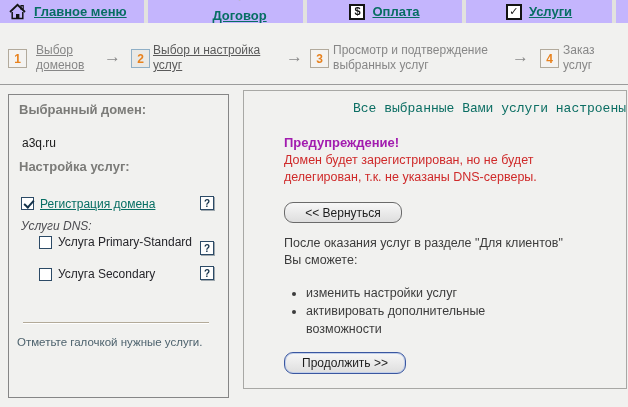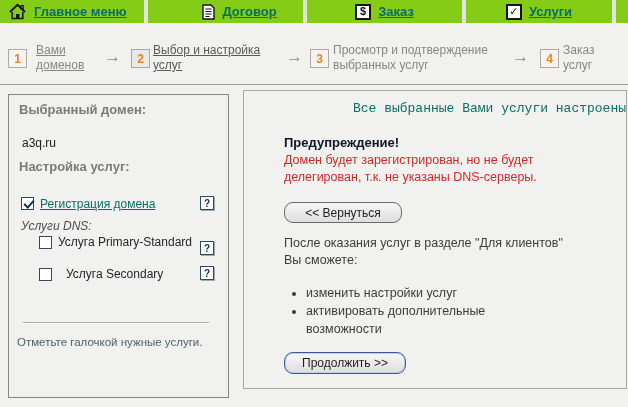--- a/index.html
+++ b/index.html
@@ -3,21 +3,21 @@
 <meta charset="utf-8">
 <style>
   * { margin:0; padding:0; box-sizing:border-box; }
   html,body { width:628px; height:407px; }
   body {
     position:relative; background:#f1f1ef;
     font-family:"Liberation Sans","DejaVu Sans",sans-serif;
     color:#3c3c3c; overflow:hidden;
   }
   
-  .menubar { position:absolute; left:0; top:0; width:628px; height:23px; background:#84cc16; }
+  .menubar { position:absolute; left:0; top:0; width:628px; height:23px; background:#c4b5fd; }
   .menucell { position:absolute; top:0; height:23px; display:flex; align-items:center; justify-content:center; gap:7px; }
   .menucell.first { justify-content:flex-start; padding-left:8px; }
   .menusep { position:absolute; top:0; width:4px; height:23px; background:#e2e2df; }
   .menulink { color:#076e63; font-weight:bold; font-size:13px; text-decoration:underline; cursor:pointer; white-space:nowrap; }
   .boxglyph {
     display:inline-flex; align-items:center; justify-content:center;
     width:16px; height:16px; border:2px solid #141414; background:#fff;
     font-weight:bold; font-size:11px; color:#141414; line-height:1;
   }
   
@@ -54,21 +54,21 @@
     display:flex; align-items:center; justify-content:center;
     font-size:10px; font-weight:bold; color:#14324a; cursor:pointer;
   }
   .lp-dnslabel { position:absolute; left:12px; font-size:12px; font-style:italic; color:#4d4d52; }
   .lp-cblabel { position:absolute; font-size:12px; line-height:15px; color:#26262b; }
   .lp-divider { position:absolute; left:14px; width:186px; height:2px; border-top:1px solid #b3aa99; border-bottom:1px solid #ffffff; }
   .lp-foot { position:absolute; left:8px; width:205px; font-size:11.5px; color:#4d626d; }
   
   .rightpanel { position:absolute; left:243px; top:90px; width:384px; height:299px; border:1px solid #a8a8a5; }
   .rp-status { position:absolute; left:0; top:10px; width:100%; text-align:right; font-size:13px; color:#0b6e63;font-family:Liberation Mono, monospace; }
-  .rp-warntitle { position:absolute; left:40px; top:44px; font-size:13px; font-weight:bold; color:#0f172a; }
+  .rp-warntitle { position:absolute; left:40px; top:44px; font-size:13px; font-weight:bold; color:#a21caf; }
   .rp-warntext { position:absolute; left:40px; top:61px; width:305px; font-size:12.5px; line-height:17px; color:#cf2a2a; }
   .btn {
     position:absolute; height:21px; border:1px solid #6a6a6a; border-radius:9px;
     background:linear-gradient(#f7f7f7,#dedede); font-size:12px; color:#1d1d1d;
     display:flex; align-items:center; justify-content:center; cursor:pointer;
     font-family:"Liberation Sans","DejaVu Sans",sans-serif;
   }
   .btn-back { left:40px; top:111px; width:118px; }
   .btn-continue {
     left:40px; top:261px; width:122px; height:22px;
@@ -85,43 +85,43 @@
   <div class="menucell first" style="left:0;width:144px;">
     <svg width="19" height="17" viewBox="0 0 19 17">
         <path d="M2 9 L9.5 1.8 L17 9" fill="none" stroke="#141414" stroke-width="1.8"></path>
         <rect x="13" y="2.6" width="2.2" height="3.4" fill="none" stroke="#141414" stroke-width="1.2"></rect>
         <path d="M4.2 9 V15.6 H14.8 V9" fill="none" stroke="#141414" stroke-width="1.5"></path>
         <rect x="8" y="11" width="3.4" height="4.6" fill="#141414"></rect>
       </svg>
     <span class="menulink">Главное меню</span>
   </div>
   <div class="menusep" style="left:144px;"></div>
-  <div class="menucell" style="left:148px;width:183px;">
+  <div class="menucell" style="left:148px;width:183px;flex-direction:column;">
     <svg width="13" height="16" viewBox="0 0 13 16">
         <path d="M1 1 H9 L12 4 V15 H1 Z" fill="#ffffff" stroke="#141414" stroke-width="1.4"></path>
         <path d="M3.4 5 H9.6 M3.4 7.5 H9.6 M3.4 10 H9.6 M3.4 12.5 H7.6" stroke="#141414" stroke-width="1.1"></path>
       </svg>
     <span class="menulink">Договор</span>
   </div>
   <div class="menusep" style="left:303px;"></div>
   <div class="menucell" style="left:307px;width:155px;">
     <span class="boxglyph">$</span>
-    <span class="menulink">Заказ</span>
+    <span class="menulink">Оплата</span>
   </div>
   <div class="menusep" style="left:462px;"></div>
   <div class="menucell" style="left:466px;width:146px;">
     <span class="boxglyph">✓</span>
     <span class="menulink">Услуги</span>
   </div>
   <div class="menusep" style="left:612px;"></div>
 </div>
 
 <div class="steps">
   <span class="stepnum" style="left:8px;">1</span>
-  <span class="steplabel" style="left:36px;width:62px;"><a>Вами доменов</a></span>
+  <span class="steplabel" style="left:36px;width:62px;"><a>Выбор доменов</a></span>
   <span class="steparrow" style="left:104px;">→</span>
   <span class="stepnum current" style="left:131px;">2</span>
   <span class="steplabel current" style="left:153px;width:118px;"><a>Выбор и настройка услуг</a></span>
   <span class="steparrow" style="left:286px;">→</span>
   <span class="stepnum" style="left:310px;">3</span>
   <span class="steplabel" style="left:333px;width:188px;">Просмотр и подтверждение выбранных услуг</span>
   <span class="steparrow" style="left:512px;">→</span>
   <span class="stepnum" style="left:540px;">4</span>
   <span class="steplabel" style="left:563px;width:48px;">Заказ услуг</span>
 </div>
@@ -136,21 +136,21 @@
   <span class="lp-link" style="left:31px;top:102px;">Регистрация домена</span>
   <span class="helpbtn" style="left:191px;top:101px;">?</span>
 
   <div class="lp-dnslabel" style="top:124px;">Услуги DNS:</div>
 
   <span class="cbx" style="left:30px;top:141px;"></span>
   <span class="lp-cblabel" style="left:49px;top:140px;width:134px;">Услуга Primary-Standard</span>
   <span class="helpbtn" style="left:191px;top:146px;">?</span>
 
   <span class="cbx" style="left:30px;top:173px;"></span>
-  <span class="lp-cblabel" style="left:49px;top:172px;width:150px;margin-left:8px;">Услуга Secondary</span>
+  <span class="lp-cblabel" style="left:49px;top:172px;width:150px;">Услуга Secondary</span>
   <span class="helpbtn" style="left:191px;top:171px;">?</span>
 
   <div class="lp-divider" style="top:227px;"></div>
   <div class="lp-foot" style="top:241px;">Отметьте галочкой нужные услуги.</div>
 </div>
 
 <div class="rightpanel">
   <div class="rp-status">Все выбранные Вами услуги настроены</div>
   <div class="rp-warntitle">Предупреждение!</div>
   <div class="rp-warntext">Домен будет зарегистрирован, но не будет делегирован, т.к. не указаны DNS-серверы.</div>

